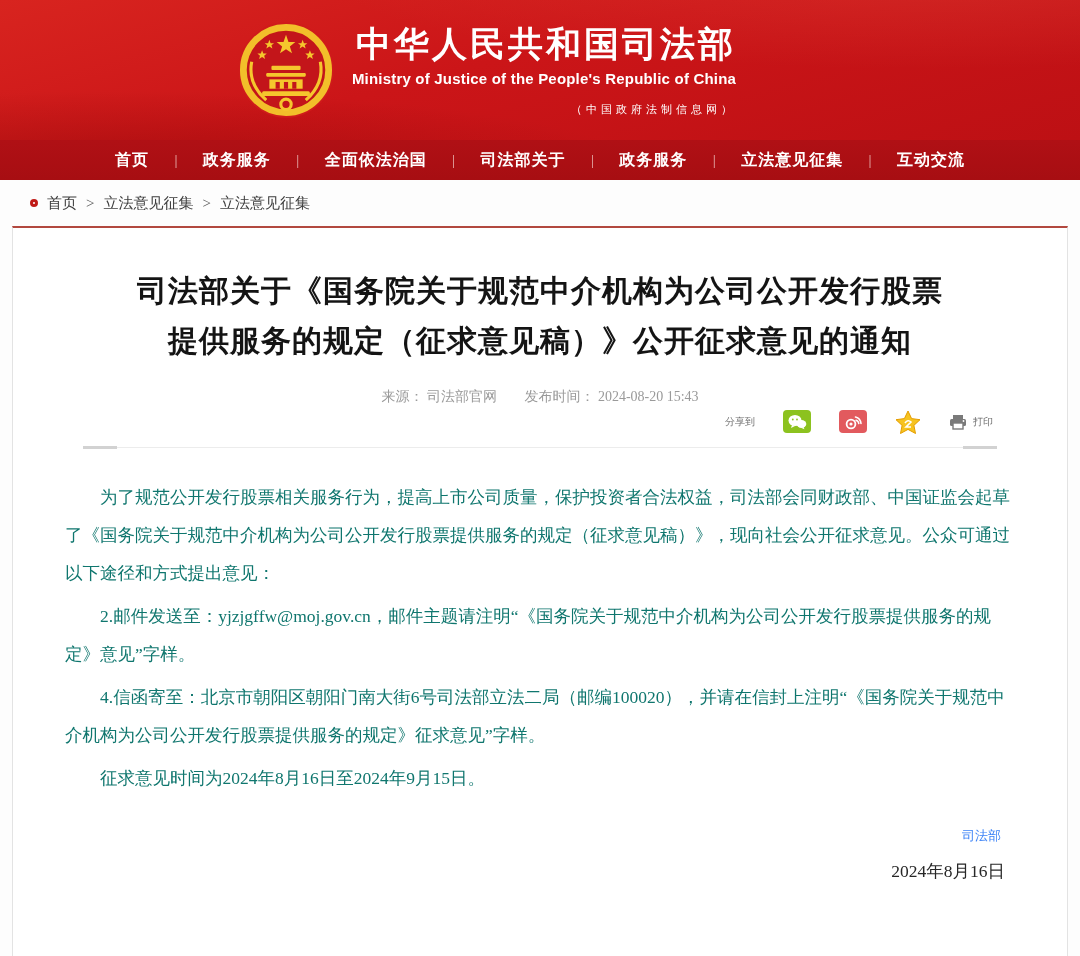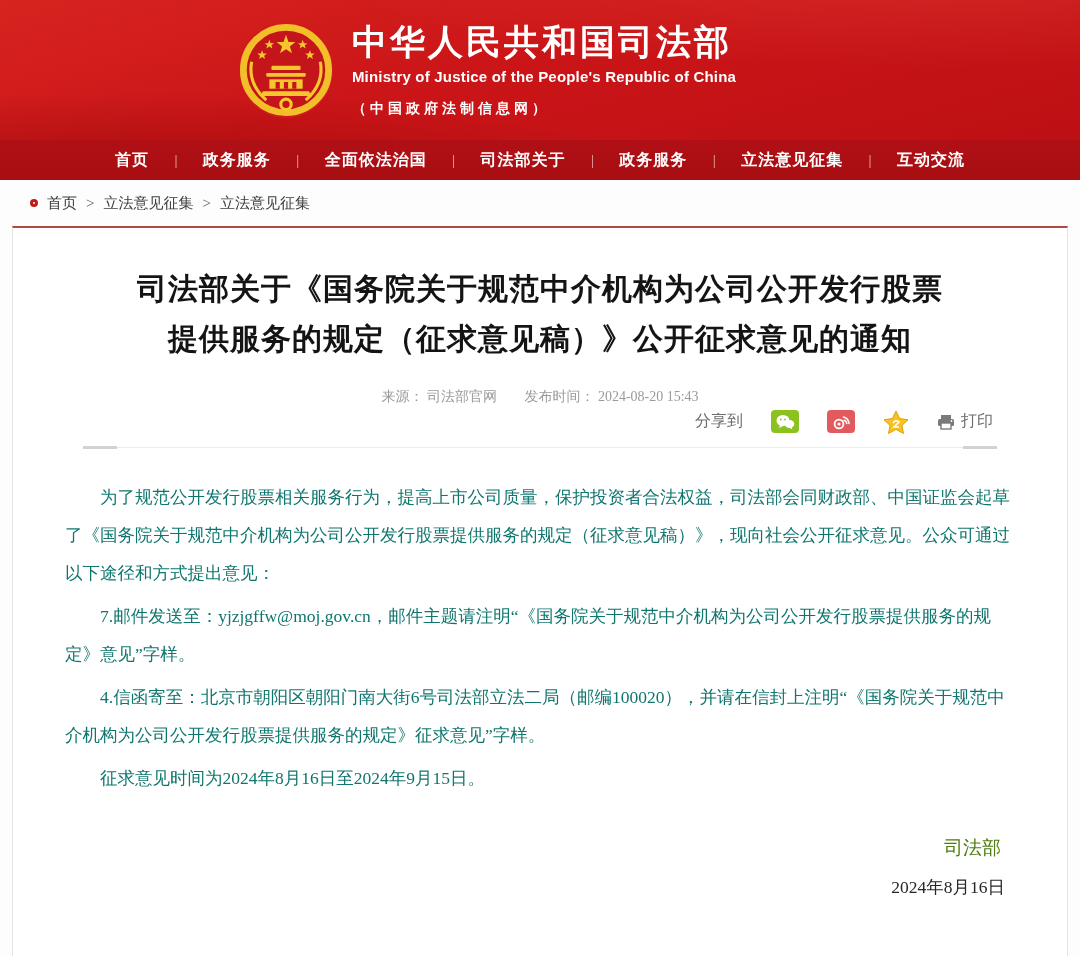--- a/index.html
+++ b/index.html
@@ -19,31 +19,31 @@
   .banner::after {
     content: ""; position: absolute; left: 30%; right: -10%; top: -20px; height: 90px;
     background: radial-gradient(ellipse at 70% 0%, rgba(255,120,90,.18), rgba(255,120,90,0) 70%);
   }
   .banner-inner {
     position: relative; z-index: 2; height: 100%;
     display: flex; align-items: center; justify-content: center;
     transform: translateX(-55px); gap: 14px;
   }
   .emblem { width: 104px; height: 104px; flex: 0 0 auto; }
-  .banner-text { text-align: left; color: #fff; }
+  .banner-text { text-align: right; color: #fff; }
   .banner-title-cn {
     font-size: 35px; font-weight: 700; letter-spacing: 3px;
     font-family: "Liberation Sans", sans-serif; line-height: 40px;
   }
   .banner-title-en {
     font-size: 15px; font-weight: 700; margin-top: 6px; letter-spacing: 0.2px;
     font-family: "Liberation Sans", sans-serif;
   }
   .banner-subtitle {
-    font-size: 14px; font-weight: 700; margin-top: 15px; letter-spacing: 4px;
+    font-size: 11px; font-weight: 400; margin-top: 15px; letter-spacing: 4px;
   }
 
   
   .nav {
     height: 40px; background: linear-gradient(180deg, #b01015 0%, #a70e12 100%);
     display: flex; align-items: center; justify-content: space-between;
     padding: 0 115px; 
   }
   .nav-item {
     color: #fff; font-size: 16px; font-weight: 700; letter-spacing: 1px;
@@ -67,31 +67,31 @@
   .content-box {
     margin: 0 12px; background: #fff;
     border-left: 1px solid #e3e3e3; border-right: 1px solid #e3e3e3;
     border-top: 2px solid #b2483f;
     height: 900px; padding-bottom: 40px;
   }
 
   .article-title {
     margin: 38px 55px 0; text-align: center; color: #141414;
     font-size: 30px; font-weight: 700; line-height: 50px; letter-spacing: 1px;
-    font-family: Liberation Mono, monospace;
+    font-family: Liberation Serif, serif;
   }
 
   .meta-row {
     margin-top: 22px; text-align: center; color: #9a9a9a; font-size: 14px;
   }
   .meta-row .meta-item { margin: 4px 12px; }
 
   .share-row {
     margin-top: 4px; display: flex; justify-content: flex-end; align-items: center;
-    gap: 28px; padding-right: 74px; color: #6d6d6d; font-size: 16px;
+    gap: 28px; padding-right: 74px; color: #6d6d6d; font-size: 10px;
   }
   .share-icon { width: 28px; height: 23px; border-radius: 4px; cursor: pointer;
     display: inline-flex; align-items: center; justify-content: center; }
   .icon-wechat { background: #8cc21f; }
   .icon-weibo  { background: #e25a5e; }
   .icon-star   { background: transparent; width: 26px; }
   .print-group { display: inline-flex; align-items: center; gap: 6px; cursor: pointer; }
 
   .divider {
     margin: 14px 70px 0; border-top: 1px solid #ececec; position: relative; height: 0;
@@ -99,22 +99,22 @@
   .divider::before, .divider::after {
     content: ""; position: absolute; top: -2px; width: 34px; height: 3px; background: #d2d2d2;
   }
   .divider::before { left: 0; } .divider::after { right: 0; }
 
   .article-body {
     padding: 30px 52px 0; font-size: 17.5px; line-height: 38px; color: #0f766e;
   }
   .article-body p { text-indent: 2em; margin-bottom: 5px; }
 
-  .signature { text-align: right; padding-right: 66px; margin-top: 38px;
-    font-size: 19px; color: #4d7c0f; }
+  .signature { text-align: right; padding-right: 66px; margin-top: 30px;
+    font-size: 13px; color: #3b82f6; }
   .sig-date  { text-align: right; padding-right: 62px; margin-top: 14px;
     font-size: 17.5px; color: #272727; }
 </style>
 </head>
 <body>
 
 <header class="banner">
   <div class="banner-inner">
     <svg class="emblem" viewBox="0 0 100 100">
       <circle cx="50" cy="50" r="46" fill="#cf1b1b"></circle>
@@ -212,21 +212,21 @@
         <circle cx="14.5" cy="7" r="0.9" fill="#fff"></circle>
       </svg>
       <span>打印</span>
     </span>
   </div>
 
   <div class="divider"></div>
 
   <div class="article-body">
     <p>为了规范公开发行股票相关服务行为，提高上市公司质量，保护投资者合法权益，司法部会同财政部、中国证监会起草了《国务院关于规范中介机构为公司公开发行股票提供服务的规定（征求意见稿）》，现向社会公开征求意见。公众可通过以下途径和方式提出意见：</p>
-    <p>7.邮件发送至：yjzjgffw@moj.gov.cn，邮件主题请注明“《国务院关于规范中介机构为公司公开发行股票提供服务的规定》意见”字样。</p>
+    <p>2.邮件发送至：yjzjgffw@moj.gov.cn，邮件主题请注明“《国务院关于规范中介机构为公司公开发行股票提供服务的规定》意见”字样。</p>
     <p>4.信函寄至：北京市朝阳区朝阳门南大街6号司法部立法二局（邮编100020），并请在信封上注明“《国务院关于规范中介机构为公司公开发行股票提供服务的规定》征求意见”字样。</p>
     <p>征求意见时间为2024年8月16日至2024年9月15日。</p>
   </div>
 
   <div class="signature">司法部</div>
   <div class="sig-date">2024年8月16日</div>
 
 </main>
 
 </body></html>

